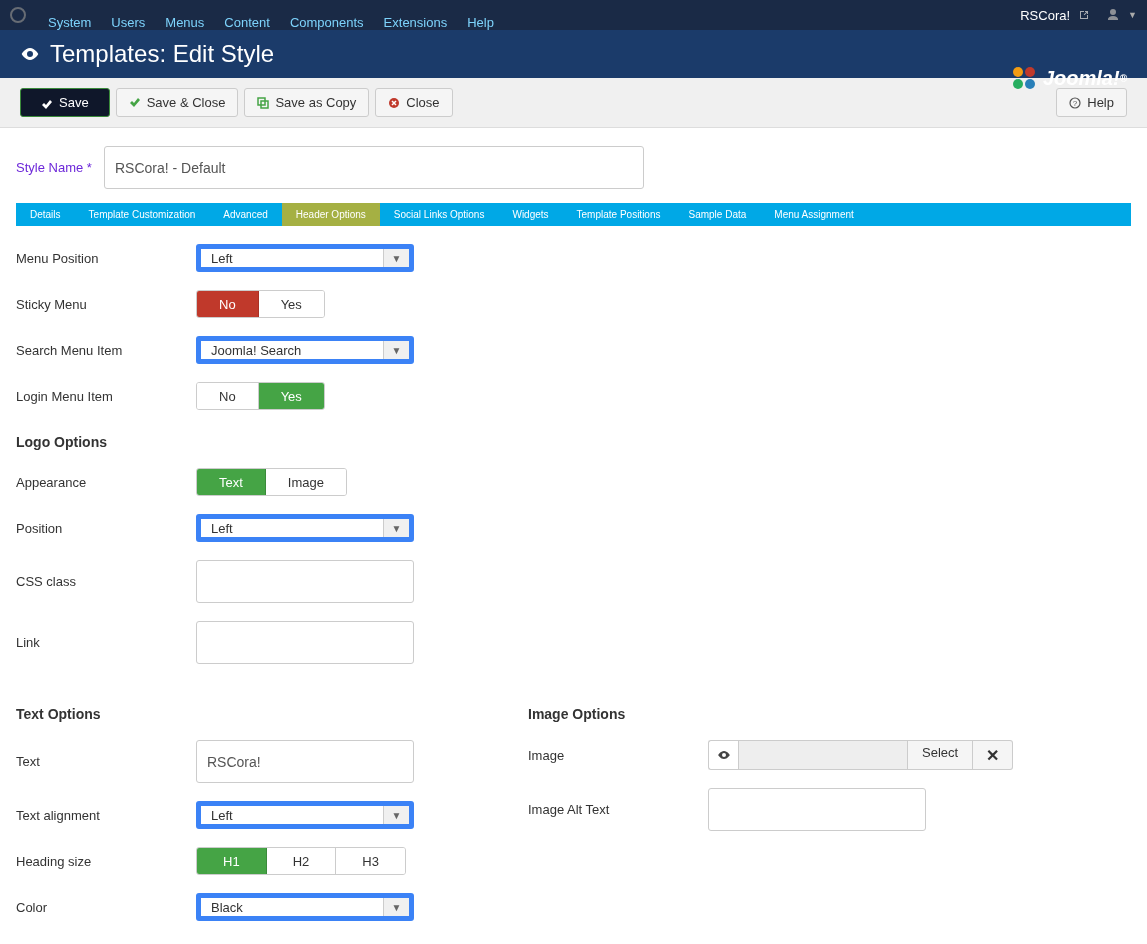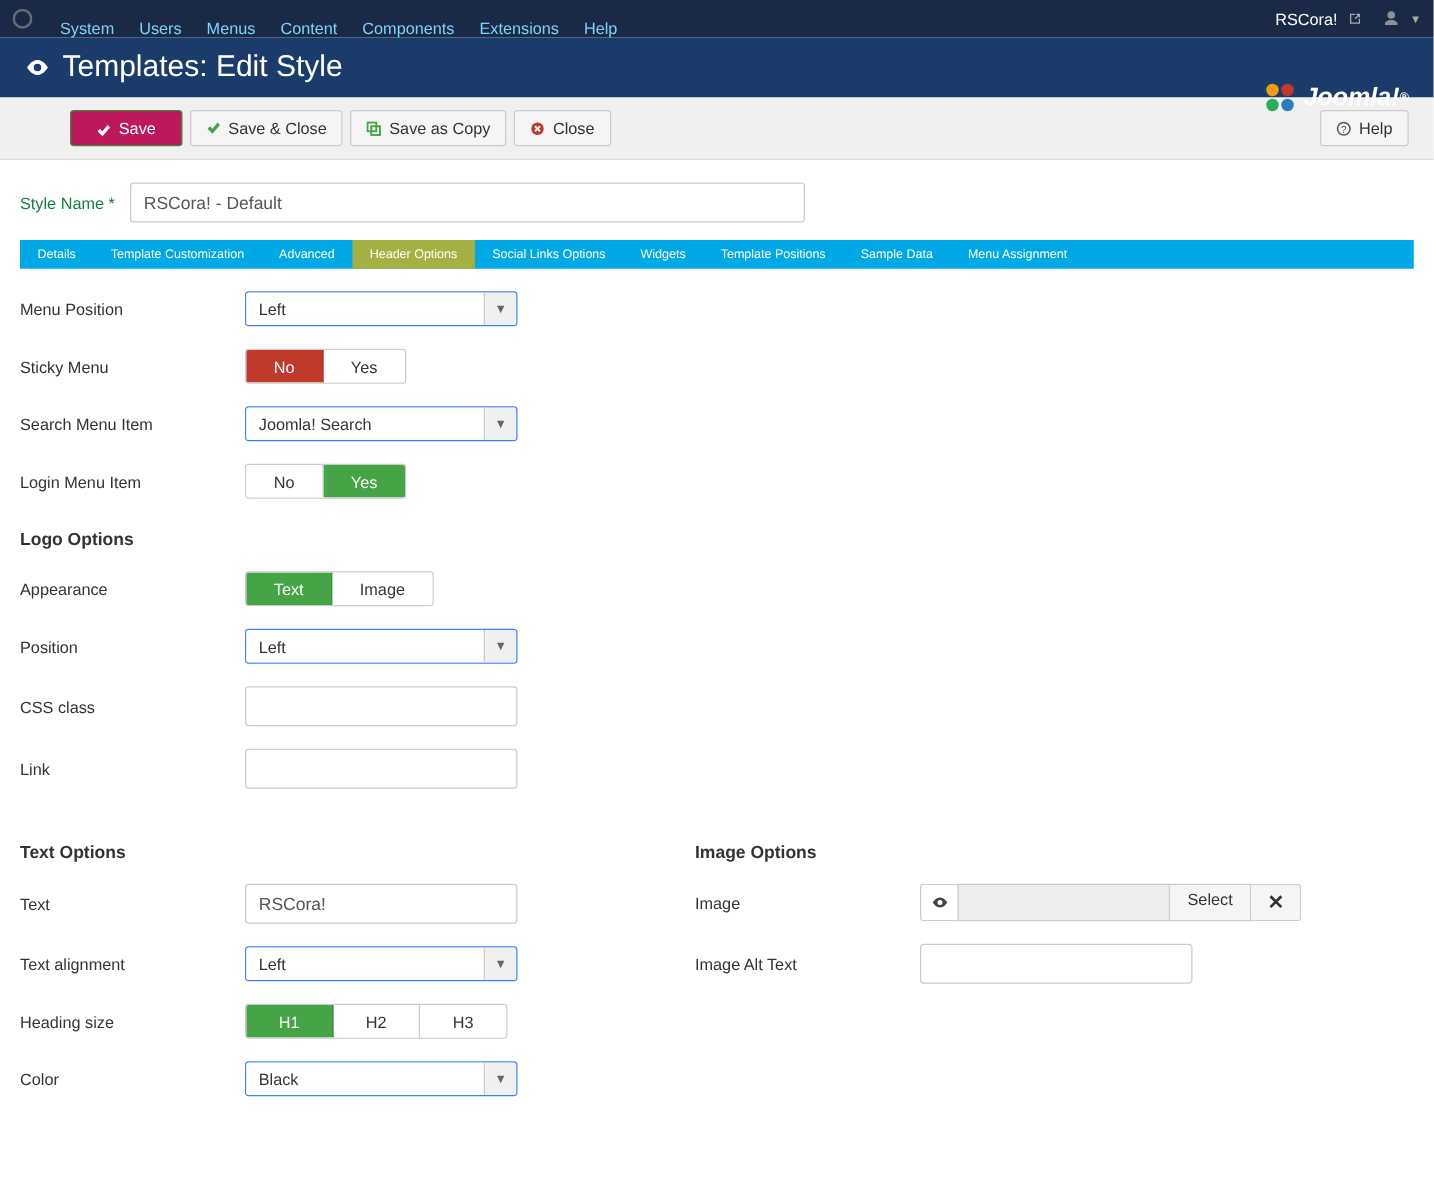--- a/index.html
+++ b/index.html
@@ -9,45 +9,45 @@
 .topbar-left .joomla-icon { margin-right: 12px; opacity: 0.7; }
 .topbar a { color: #7dd3fc; text-decoration: none; padding: 0 10px; font-size: 13px; line-height: 30px; display: inline-block; margin-top: 16px; }
 .topbar-right { display: flex; align-items: center; gap: 8px; }
 .topbar-right .sitename { color: #fff; font-size: 13px; }
 .topbar-right .ext-icon, .topbar-right .user-icon { opacity: 0.8; }
 .header-bar { background: #1b3b6a; color: #fff; display: flex; align-items: center; justify-content: space-between; height: 48px; padding: 0 20px; }
 .header-title { display: flex; align-items: center; gap: 10px; font-size: 24px; font-weight: normal; }
 .joomla-logo { display: flex; align-items: center; font-size: 20px; font-style: italic; font-weight: bold; color: #fff; margin-top: 48px; }
 .toolbar { background: #f0f0f0; border-bottom: 1px solid #ddd; padding: 10px 20px; display: flex; gap: 6px; align-items: center; }
 .btn { display: inline-flex; align-items: center; gap: 6px; padding: 6px 12px; border: 1px solid #ccc; background: #f5f5f5; border-radius: 3px; cursor: pointer; font-size: 13px; color: #333; }
-.btn-green { background: #be185d; border-color: #3a8a3a; color: #fff; padding-left: 20px; padding-right: 20px; margin-left: 36px; }
+.btn-green { background: #0f172a; border-color: #3a8a3a; color: #fff; padding-left: 20px; padding-right: 20px; }
 .btn .icon-green { color: #45a445; }
 .btn .icon-red { color: #c0392b; }
 .toolbar-spacer { flex: 1; }
 .content { padding: 18px 16px; }
 .field-row { display: flex; align-items: center; margin-bottom: 14px; }
-.field-label { width: 180px; font-size: 13px; color: #15803d; }
-.text-input { border: 1px solid #ccc; border-radius: 3px; padding: 6px 10px; font-size: 14px; color: #555; width: 540px; height: 32px; }
+.field-label { width: 180px; font-size: 13px; color: #6d28d9; }
+.text-input { border: 1px solid #ccc; border-radius: 3px; padding: 6px 10px; font-size: 14px; color: #555; width: 540px; height: 43px; }
 .text-input-sm { width: 218px; }
 .tabs { display: flex; background: #00a8e6; margin-top: 12px; }
 .tab { padding: 6px 14px; color: #fff; font-size: 10px; cursor: pointer; }
 .tab.active { background: #a5b043; }
 .form-area { padding-top: 18px; }
 .form-row { display: flex; align-items: center; margin-bottom: 18px; }
 .form-label { width: 180px; font-size: 13px; color: #333; }
-.select-wrap { display: flex; border: 1px solid #3b82f6; border-radius: 3px; overflow: hidden; width: 218px; height: 28px; }
+.select-wrap { display: flex; border: 5px solid #3b82f6; border-radius: 3px; overflow: hidden; width: 218px; height: 28px; }
 .select-display { flex: 1; padding: 4px 10px; font-size: 13px; color: #333; background: #fff; display: flex; align-items: center; }
 .select-caret { width: 26px; background: #f0f0f0; border-left: 1px solid #ccc; display: flex; align-items: center; justify-content: center; font-size: 10px; color: #666; }
 .toggle-group { display: flex; border: 1px solid #ccc; border-radius: 3px; overflow: hidden; height: 28px; }
 .toggle-btn { padding: 4px 22px; font-size: 13px; cursor: pointer; display: flex; align-items: center; background: #fff; border-right: 1px solid #ccc; }
 .toggle-btn:last-child { border-right: none; }
 .toggle-btn.red { background: #c0392b; color: #fff; border-color: #a93226; }
 .toggle-btn.green { background: #45a445; color: #fff; border-color: #3a8a3a; }
 .section-heading { font-size: 14px; font-weight: bold; margin: 24px 0 18px 0; }
-.two-col { display: flex; gap: 60px; }
+.two-col { display: flex; gap: 32px; }
 .col { flex: none; }
 .col-left { width: 480px; }
 .col-right { width: 520px; }
 .image-select-group { display: flex; align-items: stretch; height: 30px; }
 .image-preview-btn { width: 30px; border: 1px solid #ccc; border-right: none; border-radius: 3px 0 0 3px; background: #fff; display: flex; align-items: center; justify-content: center; cursor: pointer; }
 .image-path { width: 170px; border: 1px solid #ccc; background: #eee; padding: 4px 8px; font-size: 13px; }
 .image-select-btn { padding: 4px 14px; border: 1px solid #ccc; border-left: none; background: #f5f5f5; cursor: pointer; font-size: 13px; }
 .image-clear-btn { width: 40px; border: 1px solid #ccc; border-left: none; border-radius: 0 3px 3px 0; background: #f5f5f5; display: flex; align-items: center; justify-content: center; cursor: pointer; font-weight: bold; font-size: 16px; }
 .triple-group .toggle-btn { padding: 4px 26px; }
 svg { display: block; }

